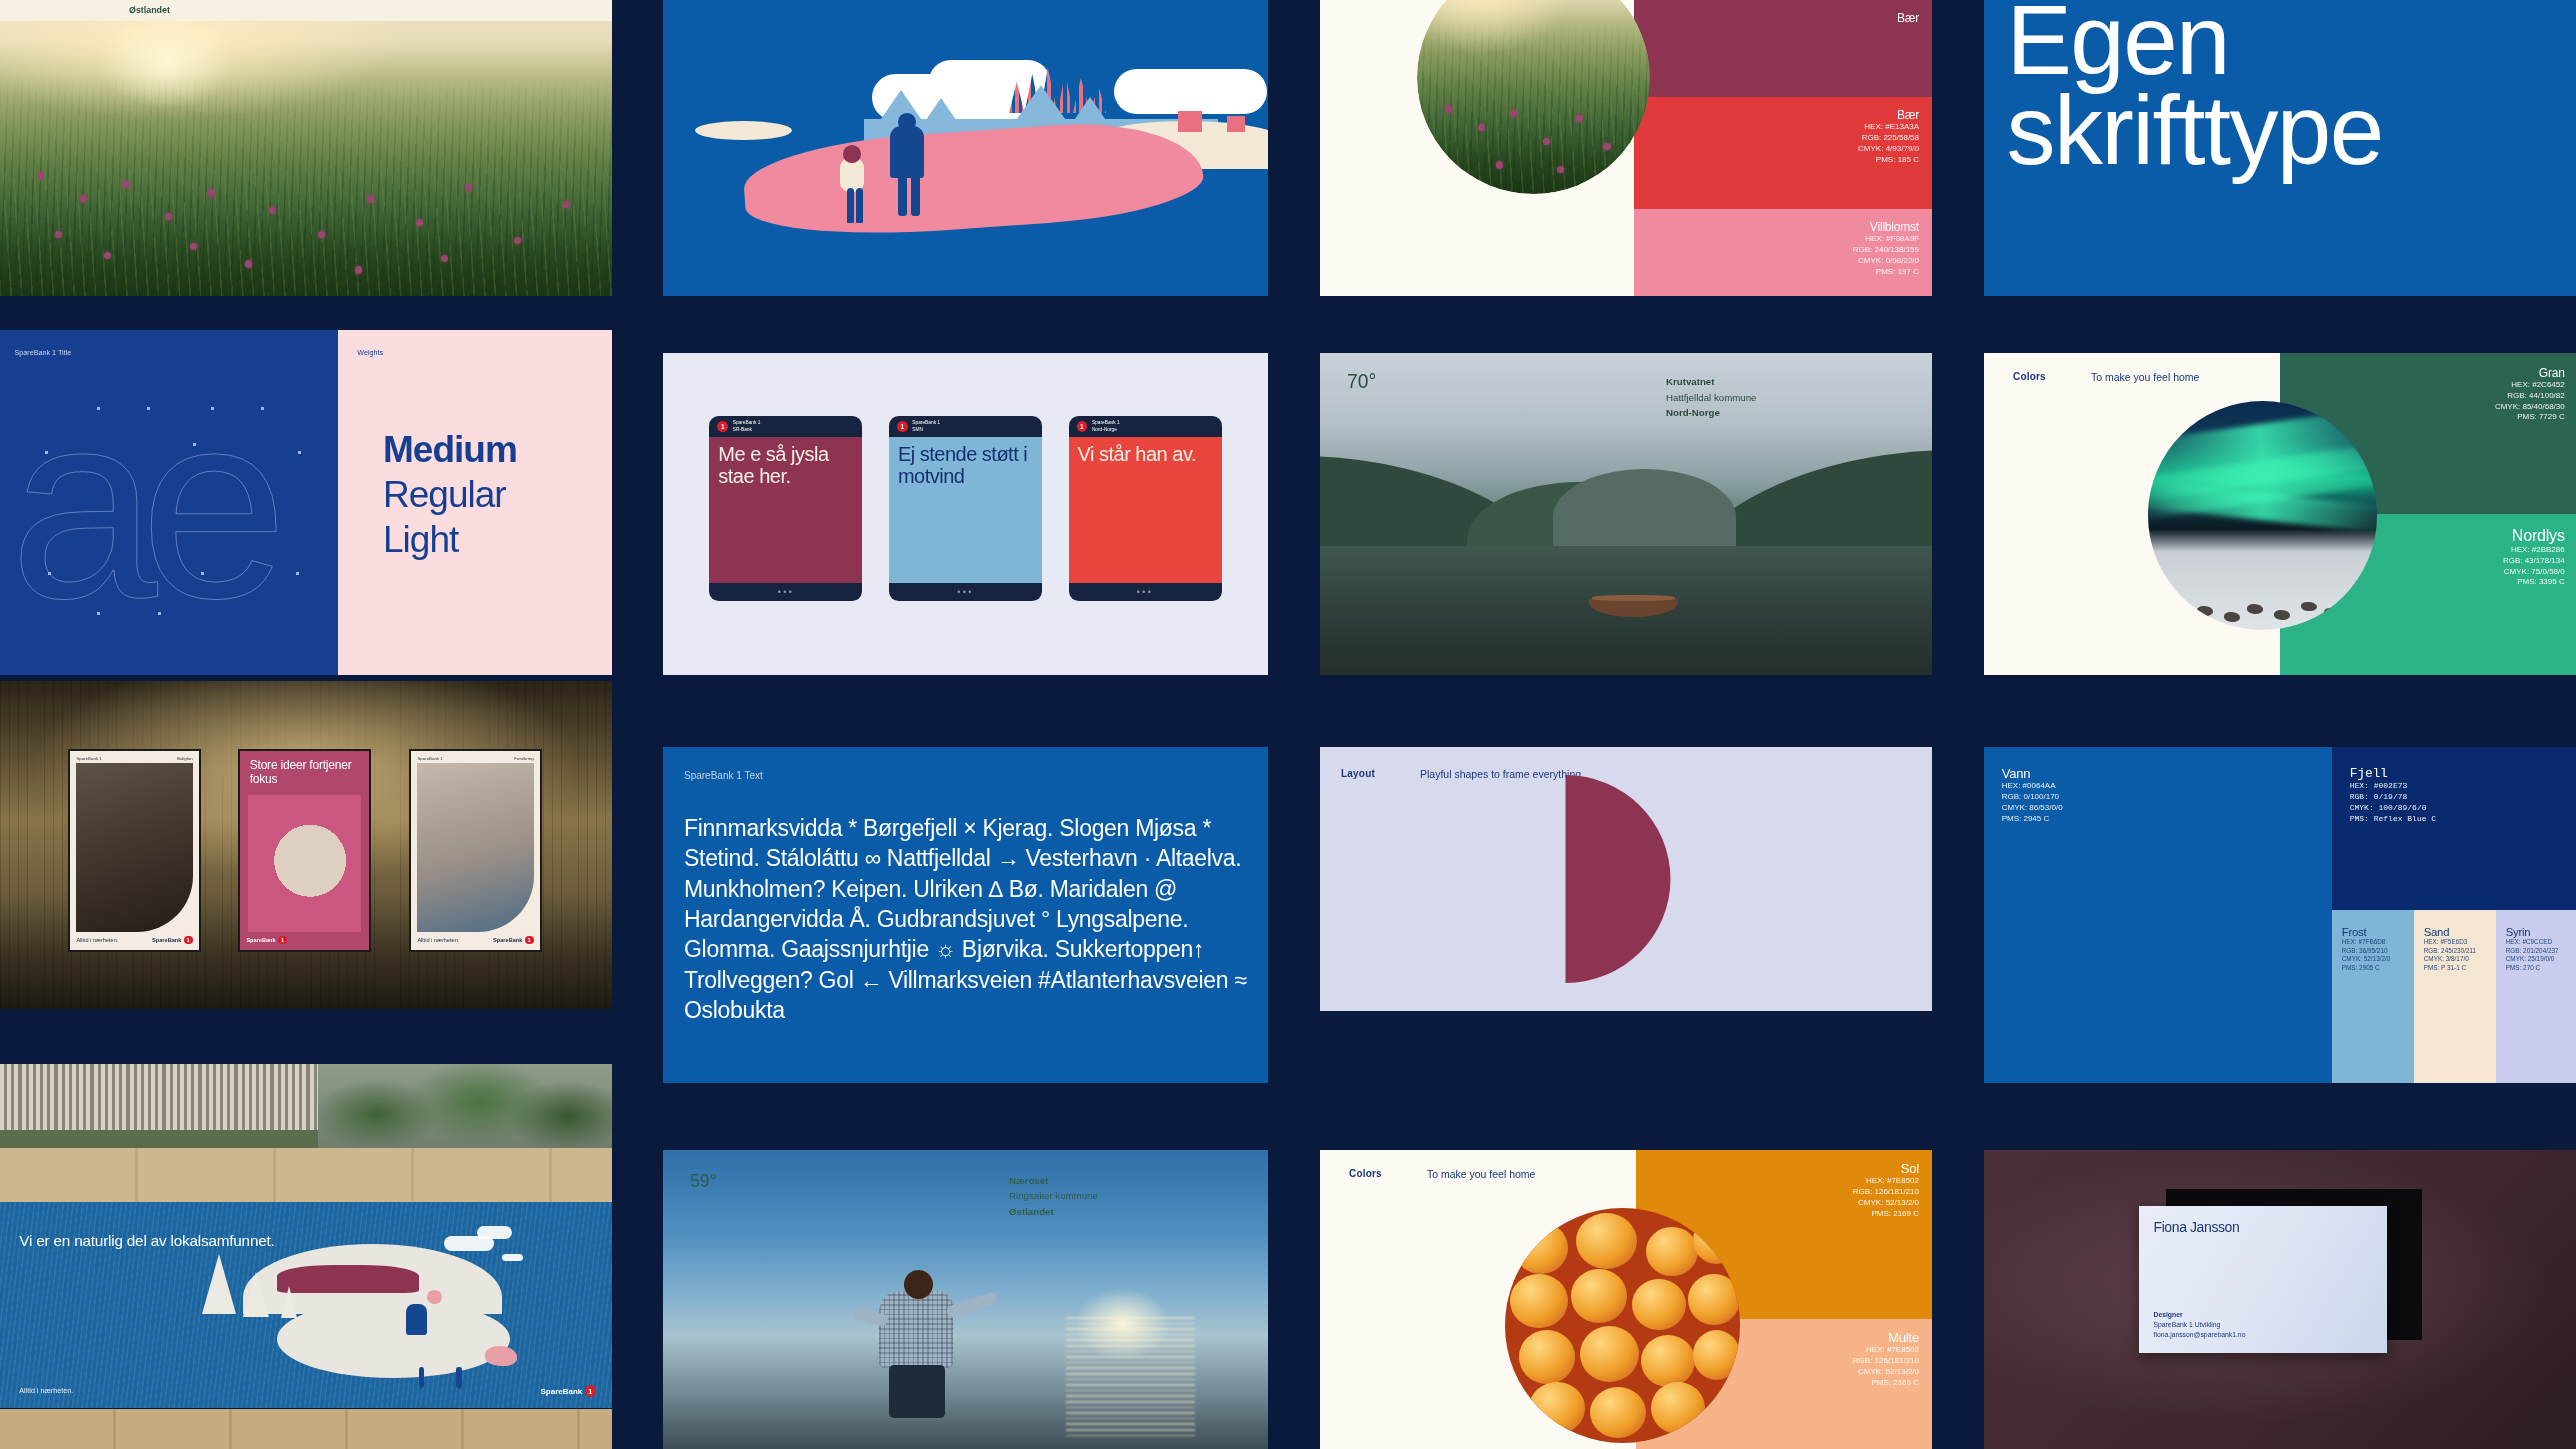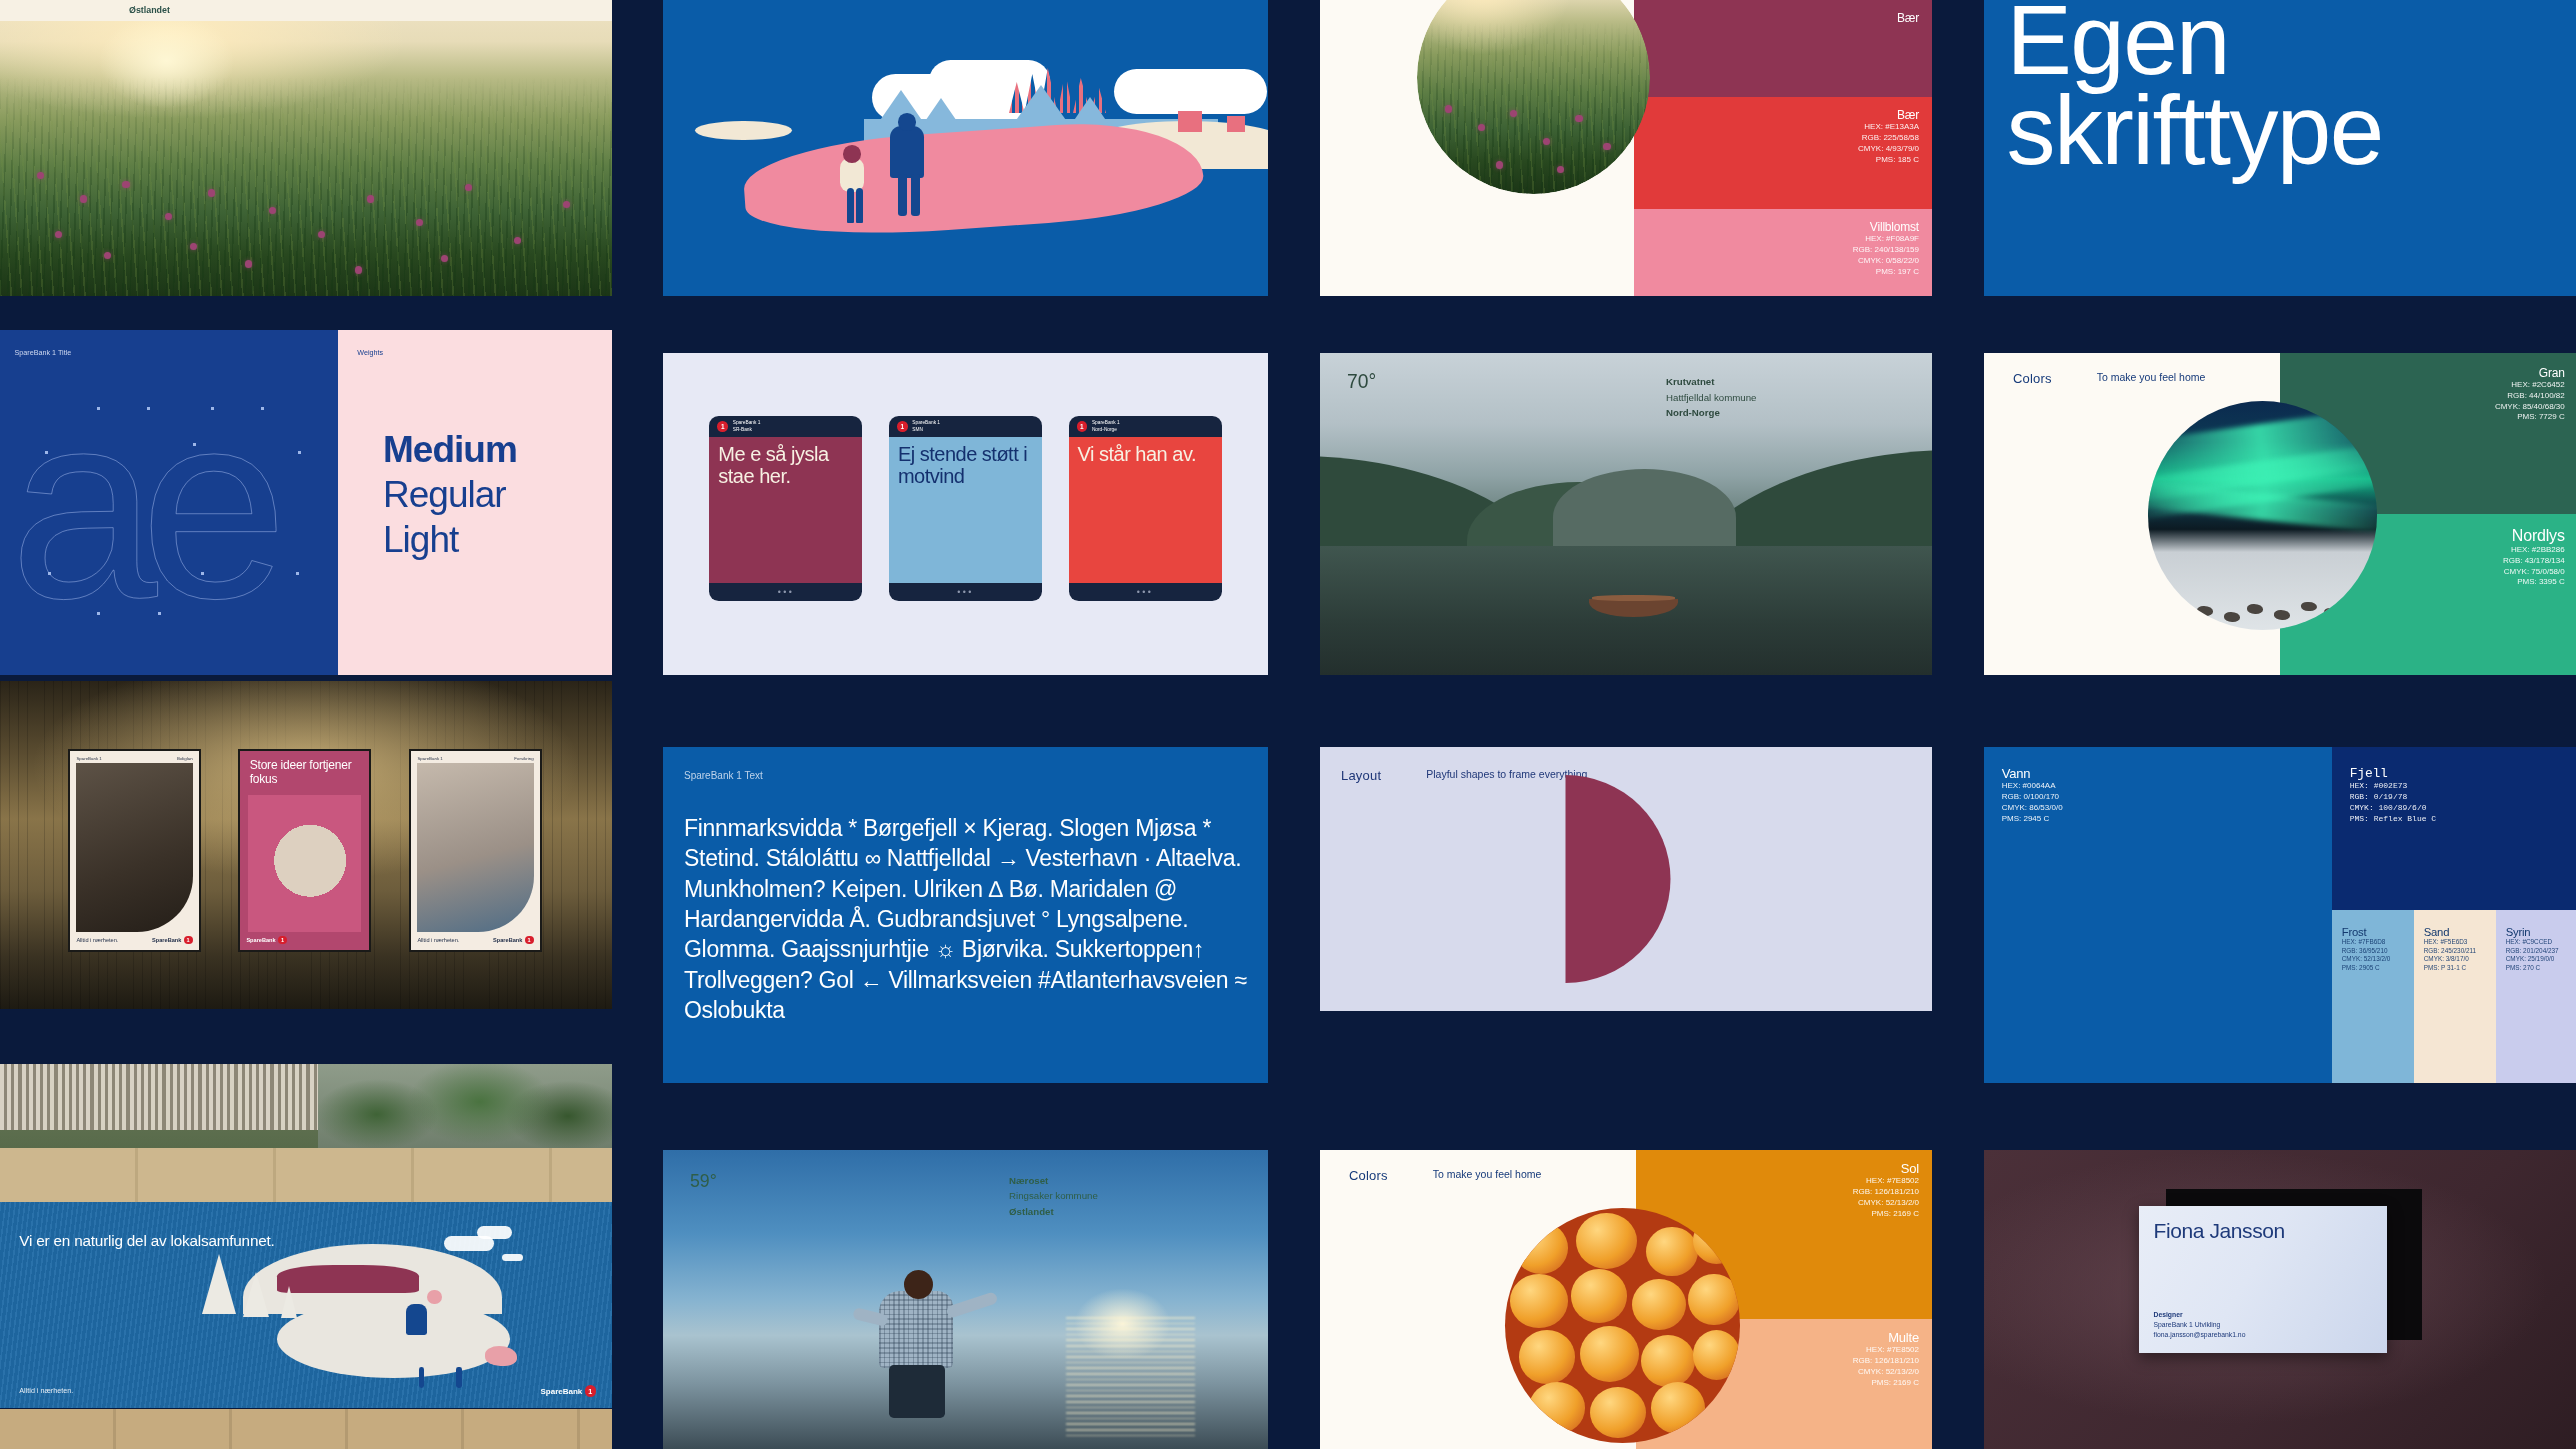--- a/index.html
+++ b/index.html
@@ -13,21 +13,21 @@
   .grid {
     position: relative;
     width: 2576px; height: 1449px;
     background: #0a1a3c;
   }
   .tile {
     position: absolute;
     overflow: hidden;
   }
   .lbl-kicker {
-    font-size: 13px; font-weight: 400; letter-spacing: 0.2px; text-align: center;
+    font-size: 10px; font-weight: 700; letter-spacing: 0.2px; text-align: center;
   }
   .lbl-sub { font-size: 10.5px; font-weight: 400; }
   .swatch-name { font-weight: 400; letter-spacing: -0.2px; }
   .swatch-specs { font-size: 8px; line-height: 1.35; opacity: .92; }
 
   
   #t-meadow { left:0; top:0; width:612px; height:296px; }
   .meadow-bg {
     position:absolute; inset:0;
     background:
@@ -341,21 +341,21 @@
       radial-gradient(ellipse 70% 60% at 42% 46%, rgba(120,86,96,.55), rgba(0,0,0,0) 76%),
       linear-gradient(135deg, #4b3039, #3e272f 60%, #2e1d23);
   }
   .card-shadow { position:absolute; left:182px; top:39px; width:256px; height:151px; background:#0b0a0c; }
   .bcard {
     position:absolute; left:155px; top:56px; width:248px; height:147px;
     background: linear-gradient(120deg, #e8edf7 0%, #dfe6f4 45%, #cbd6ec 100%);
     box-shadow: 0 4.8px 14.5px rgba(0,0,0,.45);
     padding:13px 14.5px;
   }
-  .bcard .nm { font-size:21px; color:#1e3a7a; font-weight:400; letter-spacing:-0.4px; }
+  .bcard .nm { font-size:14px; color:#1e3a7a; font-weight:400; letter-spacing:-0.4px; }
   .bcard .meta { position:absolute; left:14.5px; bottom:13px; font-size:6.8px; line-height:1.45; color:#1e3a7a; }
   .bcard .meta b { font-weight:700; }
 </style>
 </head>
 <body>
 
 <div class="grid">
 
   <div class="tile" id="t-meadow">
     <div class="meadow-bg"></div>

